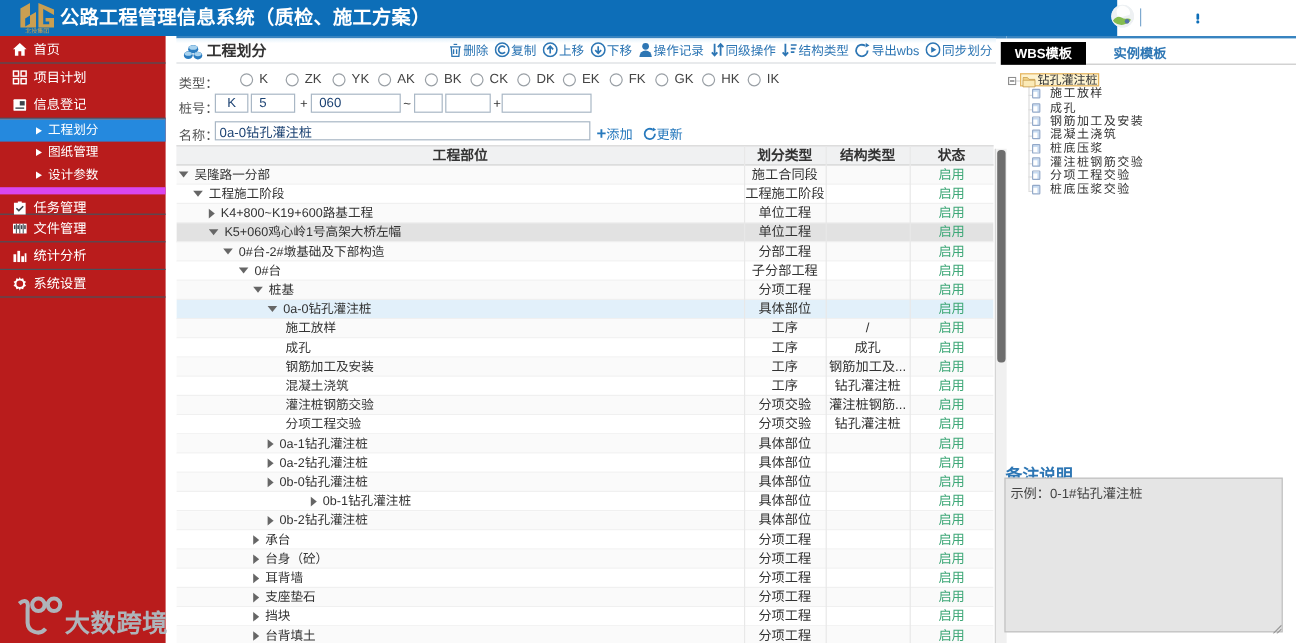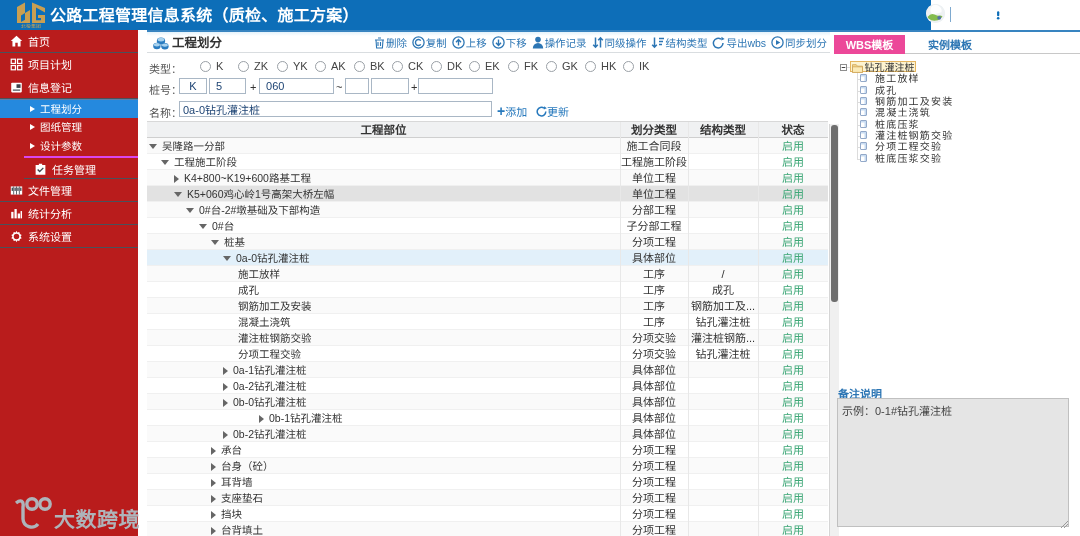--- a/index.html
+++ b/index.html
@@ -59,28 +59,28 @@
 .dn{display:inline-block;width:0;height:0;border-top:5px solid #666;border-left:4px solid transparent;border-right:4px solid transparent;vertical-align:1px;margin-right:5px;}
 .rt3{display:inline-block;width:0;height:0;border-left:5px solid #666;border-top:4px solid transparent;border-bottom:4px solid transparent;vertical-align:-1px;margin-right:5px;}
 
 
 .sbar{position:absolute;left:829px;top:124px;width:10px;height:412px;background:#f0f0f0;border-left:1px solid #d5d5d5;}
 .sthumb{position:absolute;left:831px;top:125px;width:7px;height:177px;background:#6e6e6e;border-radius:3px;}
 
 
 .rp{position:absolute;left:839px;top:30px;width:241px;height:506px;background:#fff;border-top:2px solid #3884c0;}
 .rp .tabs{position:absolute;left:-5px;top:3px;width:246px;height:19px;border-bottom:1px solid #c8c8c8;background:#fff;}
-.tab1{position:absolute;left:0;top:0;width:71px;height:19px;background:#ec4899;color:#fff;text-align:center;line-height:20px;font-size:11px;font-weight:bold;}
+.tab1{position:absolute;left:0;top:0;width:71px;height:19px;background:#000000;color:#fff;text-align:center;line-height:20px;font-size:11px;font-weight:bold;}
 .tab2{position:absolute;left:86px;top:0;width:60px;height:19px;color:#2d76b4;text-align:center;line-height:20px;font-size:11px;font-weight:bold;}
 .tree{position:absolute;left:0;top:24px;width:241px;height:330px;font-size:11px;color:#333;}
 .tn{position:absolute;left:0;height:11px;line-height:11.5px;white-space:nowrap;font-size:10px;letter-spacing:1.2px;}
 .tn::before{content:'';position:absolute;left:18px;top:5px;width:4px;height:1px;background:#dcdcdc;}
 .tn .di{position:absolute;left:21px;top:0px;width:7px;height:8px;background:#fff;border:1px solid #93a9c9;border-radius:1px;box-shadow:inset -1.5px 1.5px 0 #c8dcf2;}
 .tn span{position:absolute;left:36px;top:-1px;}
-.bz{position:absolute;left:-1px;top:353px;color:#2d76b4;font-weight:bold;font-size:11px;}
+.bz{position:absolute;left:-1px;top:353px;color:#2d76b4;font-weight:bold;font-size:14px;}
 .ta{position:absolute;left:-2px;top:366px;width:232px;height:129px;border:1px solid #c0c0c0;background:#e5e5e5;color:#444;font-size:11px;padding:3px 4px;}
 </style>
 </head>
 <body>
 <div id="app">
   <div class="hdr">
     <svg class="logo" width="30" height="26" viewBox="0 0 30 26">
       <polygon points="1,5 9,0.5 9,11 5,13.5 5,20 9,17.8 9,11 14,8 14,21 1,21" fill="#c99f52"></polygon>
       <polygon points="16,8 16,21 29,21 29,13 22,13 22,16 25,16 25,18.2 20,18.2 20,5.5 29,10.5 29,6 16,0.5" fill="#c99f52"></polygon>
       <text x="15" y="25.5" text-anchor="middle" font-size="5" fill="#c8a254" font-family="'Liberation Sans',sans-serif">北投集团</text>
@@ -137,21 +137,21 @@
         <span class="tx">工程划分</span>
       </div>
     <div class="m2">
         <span class="tri"></span>
         <span class="tx">图纸管理</span>
       </div>
     <div class="m2">
         <span class="tri"></span>
         <span class="tx">设计参数</span>
       </div>
-    <div class="m1" style="border-top:2px solid #d946ef;margin-left:24px;">
+    <div class="m1" style="border-top:6px solid #d946ef;">
         <svg class="ic" viewBox="0 0 16 16">
           <path d="M2 2.5 h12 v12 h-12 z M6 1 h4 v3 h-4 z" fill="#fff"></path>
           <path d="M4.5 8 l2.5 2.5 l4.5 -4.5" stroke="#3d444d" stroke-width="1.6" fill="none"></path>
         </svg>
         <span class="tx">任务管理</span>
       </div>
     <div class="m1">
         <svg class="ic" viewBox="0 0 16 16">
           <rect x="1" y="3" width="14" height="10" fill="#fff"></rect>
           <g stroke="#3d444d" stroke-width="1">

